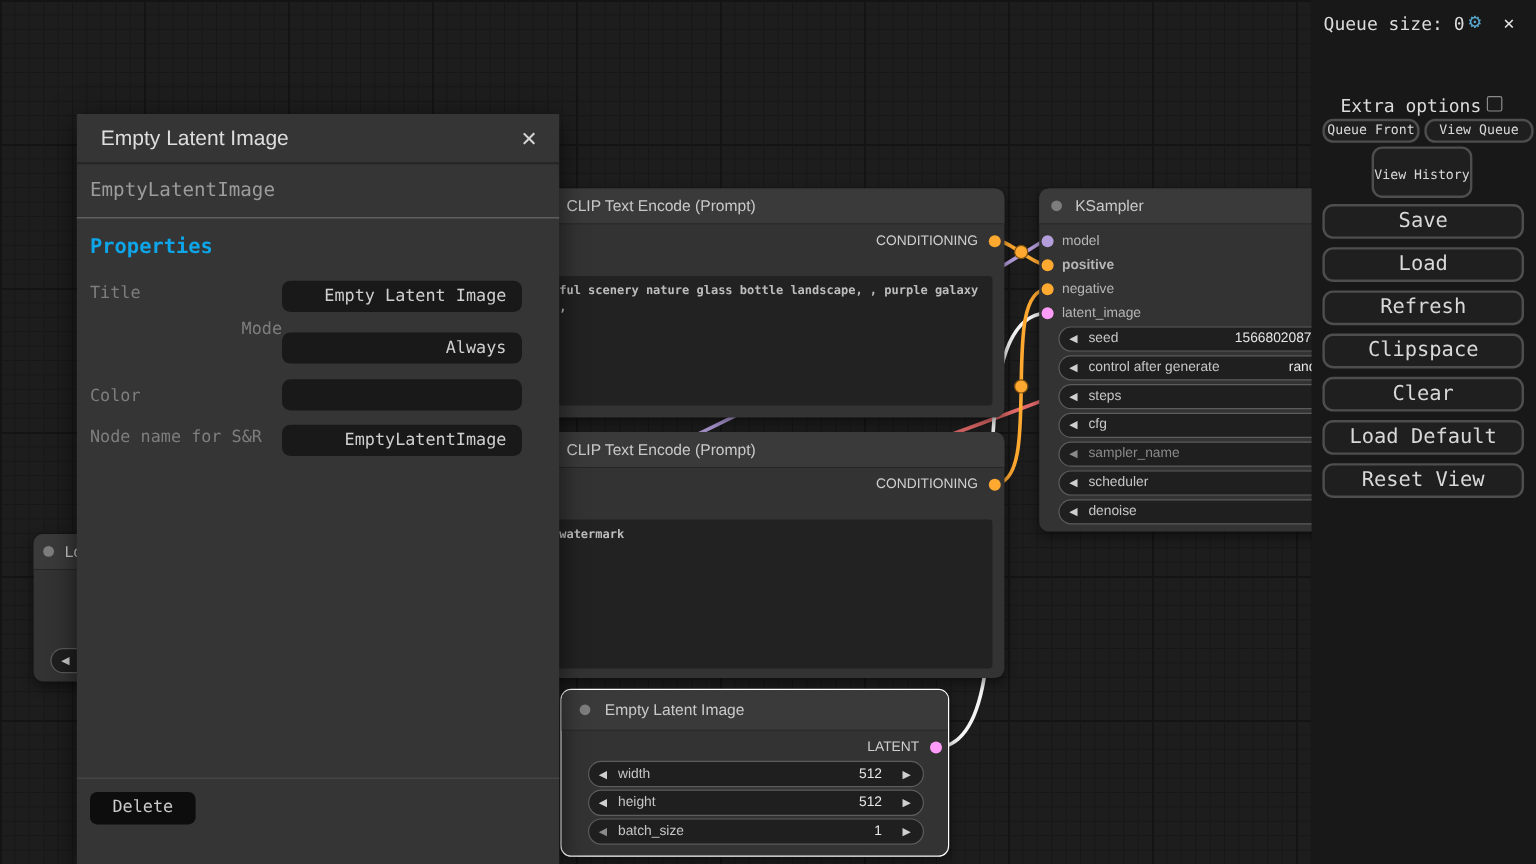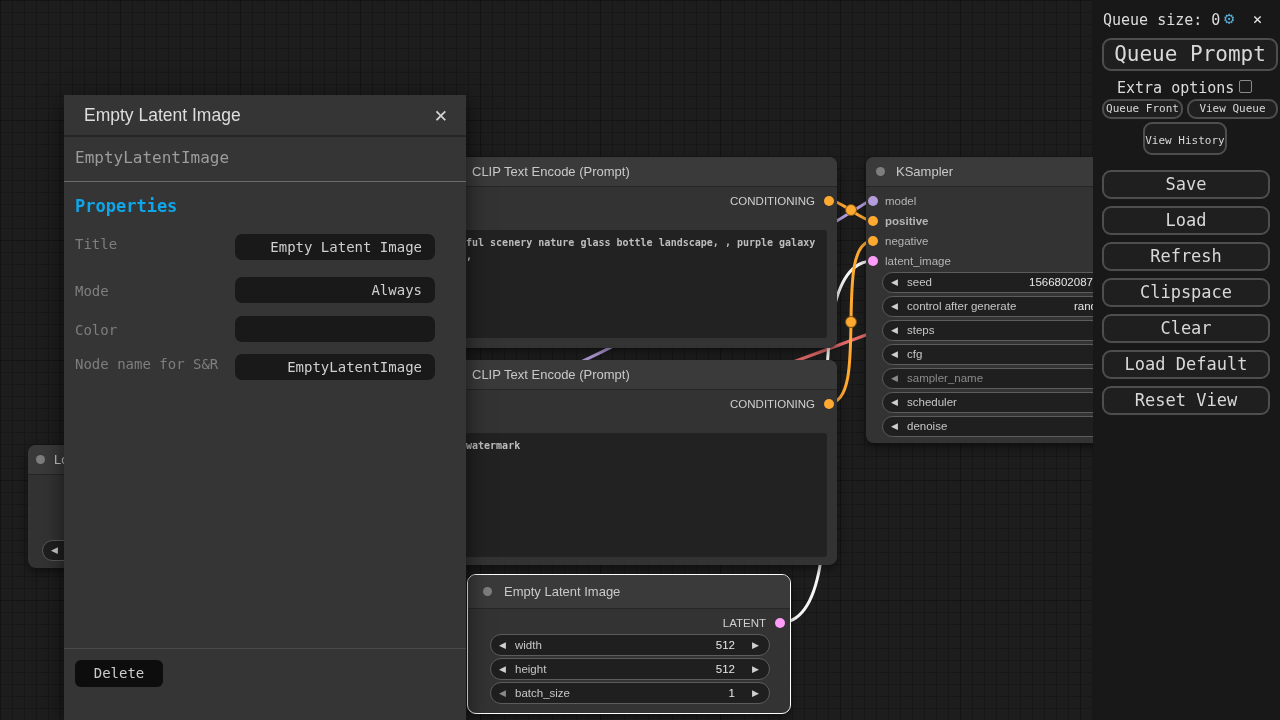--- a/index.html
+++ b/index.html
@@ -58,21 +58,21 @@
   .menu-close { position:absolute; left:160px; top:10px; font-size:15px; color:#e8e8e8; cursor:pointer; }
   .mbtn { position:absolute; background:#1f1f1f; border:2px solid #4e4e4e; border-radius:9px;
           color:#d8d8d8; text-align:center; font-family:"DejaVu Sans Mono", monospace; cursor:pointer; }
   .btn-queue-prompt { left:9px; top:38px; width:176px; height:33px; font-size:21px; line-height:29px; }
   .extra-label { position:absolute; left:24px; top:79px; font-size:15px; color:#dcdcdc; }
   .chk { position:absolute; left:146px; top:80px; width:13px; height:13px;
          background:#1b1b1b; border:1px solid #8a8a8a; border-radius:2px; cursor:pointer; }
   .btn-sm { font-size:11px; }
   .btn-queue-front { left:9px; top:99px; width:81px; height:20px; line-height:16px; }
   .btn-view-queue { left:94px; top:99px; width:91px; height:20px; line-height:16px; }
-  .btn-view-history { left:50px; top:122px; width:84px; height:33px; line-height:13px; padding-top:3px; }
+  .btn-view-history { left:50px; top:122px; width:84px; height:43px; line-height:13px; padding-top:3px; }
   .btn-row { left:9px; width:168px; height:29px; font-size:17px; line-height:25px; }
 
   
   .dialog { position:absolute; left:64px; top:95px; width:402px; height:625px;
             background:#353535; box-shadow:0 6px 22px rgba(0,0,0,.6); }
   .dlg-header { position:absolute; left:0; top:0; right:0; height:42px;
                 border-bottom:2px solid #262626; }
   .dlg-title { position:absolute; left:20px; top:10px; font-size:17.5px; color:#dedede; }
   .dlg-close { position:absolute; right:12px; top:9px; font-size:17px; color:#d5d5d5; cursor:pointer; padding:2px 6px; }
   .dlg-subtitle { position:absolute; left:11px; top:53px; font-family:"DejaVu Sans Mono", monospace;
@@ -225,21 +225,20 @@
       <span class="wname">batch_size</span>
       <span class="wval ralign">1</span>
       <span class="arr r">▶</span>
     </div>
   </div>
 
   <div class="menu">
     <div class="queue-size">Queue size: 0</div>
     <div class="gear">⚙</div>
     <div class="menu-close">✕</div>
-    <button class="mbtn btn-queue-prompt">Queue Prompt</button>
     <div class="extra-label">Extra options</div>
     <span class="chk"></span>
     <button class="mbtn btn-sm btn-queue-front">Queue Front</button>
     <button class="mbtn btn-sm btn-view-queue">View Queue</button>
     <button class="mbtn btn-sm btn-view-history">View History</button>
     <button class="mbtn btn-row" style="top:170px;">Save</button>
     <button class="mbtn btn-row" style="top:206px;">Load</button>
     <button class="mbtn btn-row" style="top:242px;">Refresh</button>
     <button class="mbtn btn-row" style="top:278px;">Clipspace</button>
     <button class="mbtn btn-row" style="top:314px;">Clear</button>
@@ -252,21 +251,21 @@
       <div class="dlg-title">Empty Latent Image</div>
       <div class="dlg-close">✕</div>
     </div>
     <div class="dlg-subtitle">EmptyLatentImage</div>
     <div class="dlg-div1"></div>
     <div class="dlg-section">Properties</div>
 
     <div class="prop-label" style="top:139px;">Title</div>
     <div class="prop-input" style="top:139px;">Empty Latent Image</div>
 
-    <div class="prop-label" style="top:186px;">Mode</div>
+    <div class="prop-label" style="top:169px;text-align:right;">Mode</div>
     <div class="prop-input" style="top:182px;">Always</div>
 
     <div class="prop-label" style="top:225px;">Color</div>
     <div class="prop-input" style="top:221px;"></div>
 
     <div class="prop-label" style="top:259px;">Node name for S&amp;R</div>
     <div class="prop-input" style="top:259px;">EmptyLatentImage</div>
 
     <div class="dlg-div2"></div>
     <button class="btn-delete">Delete</button>

